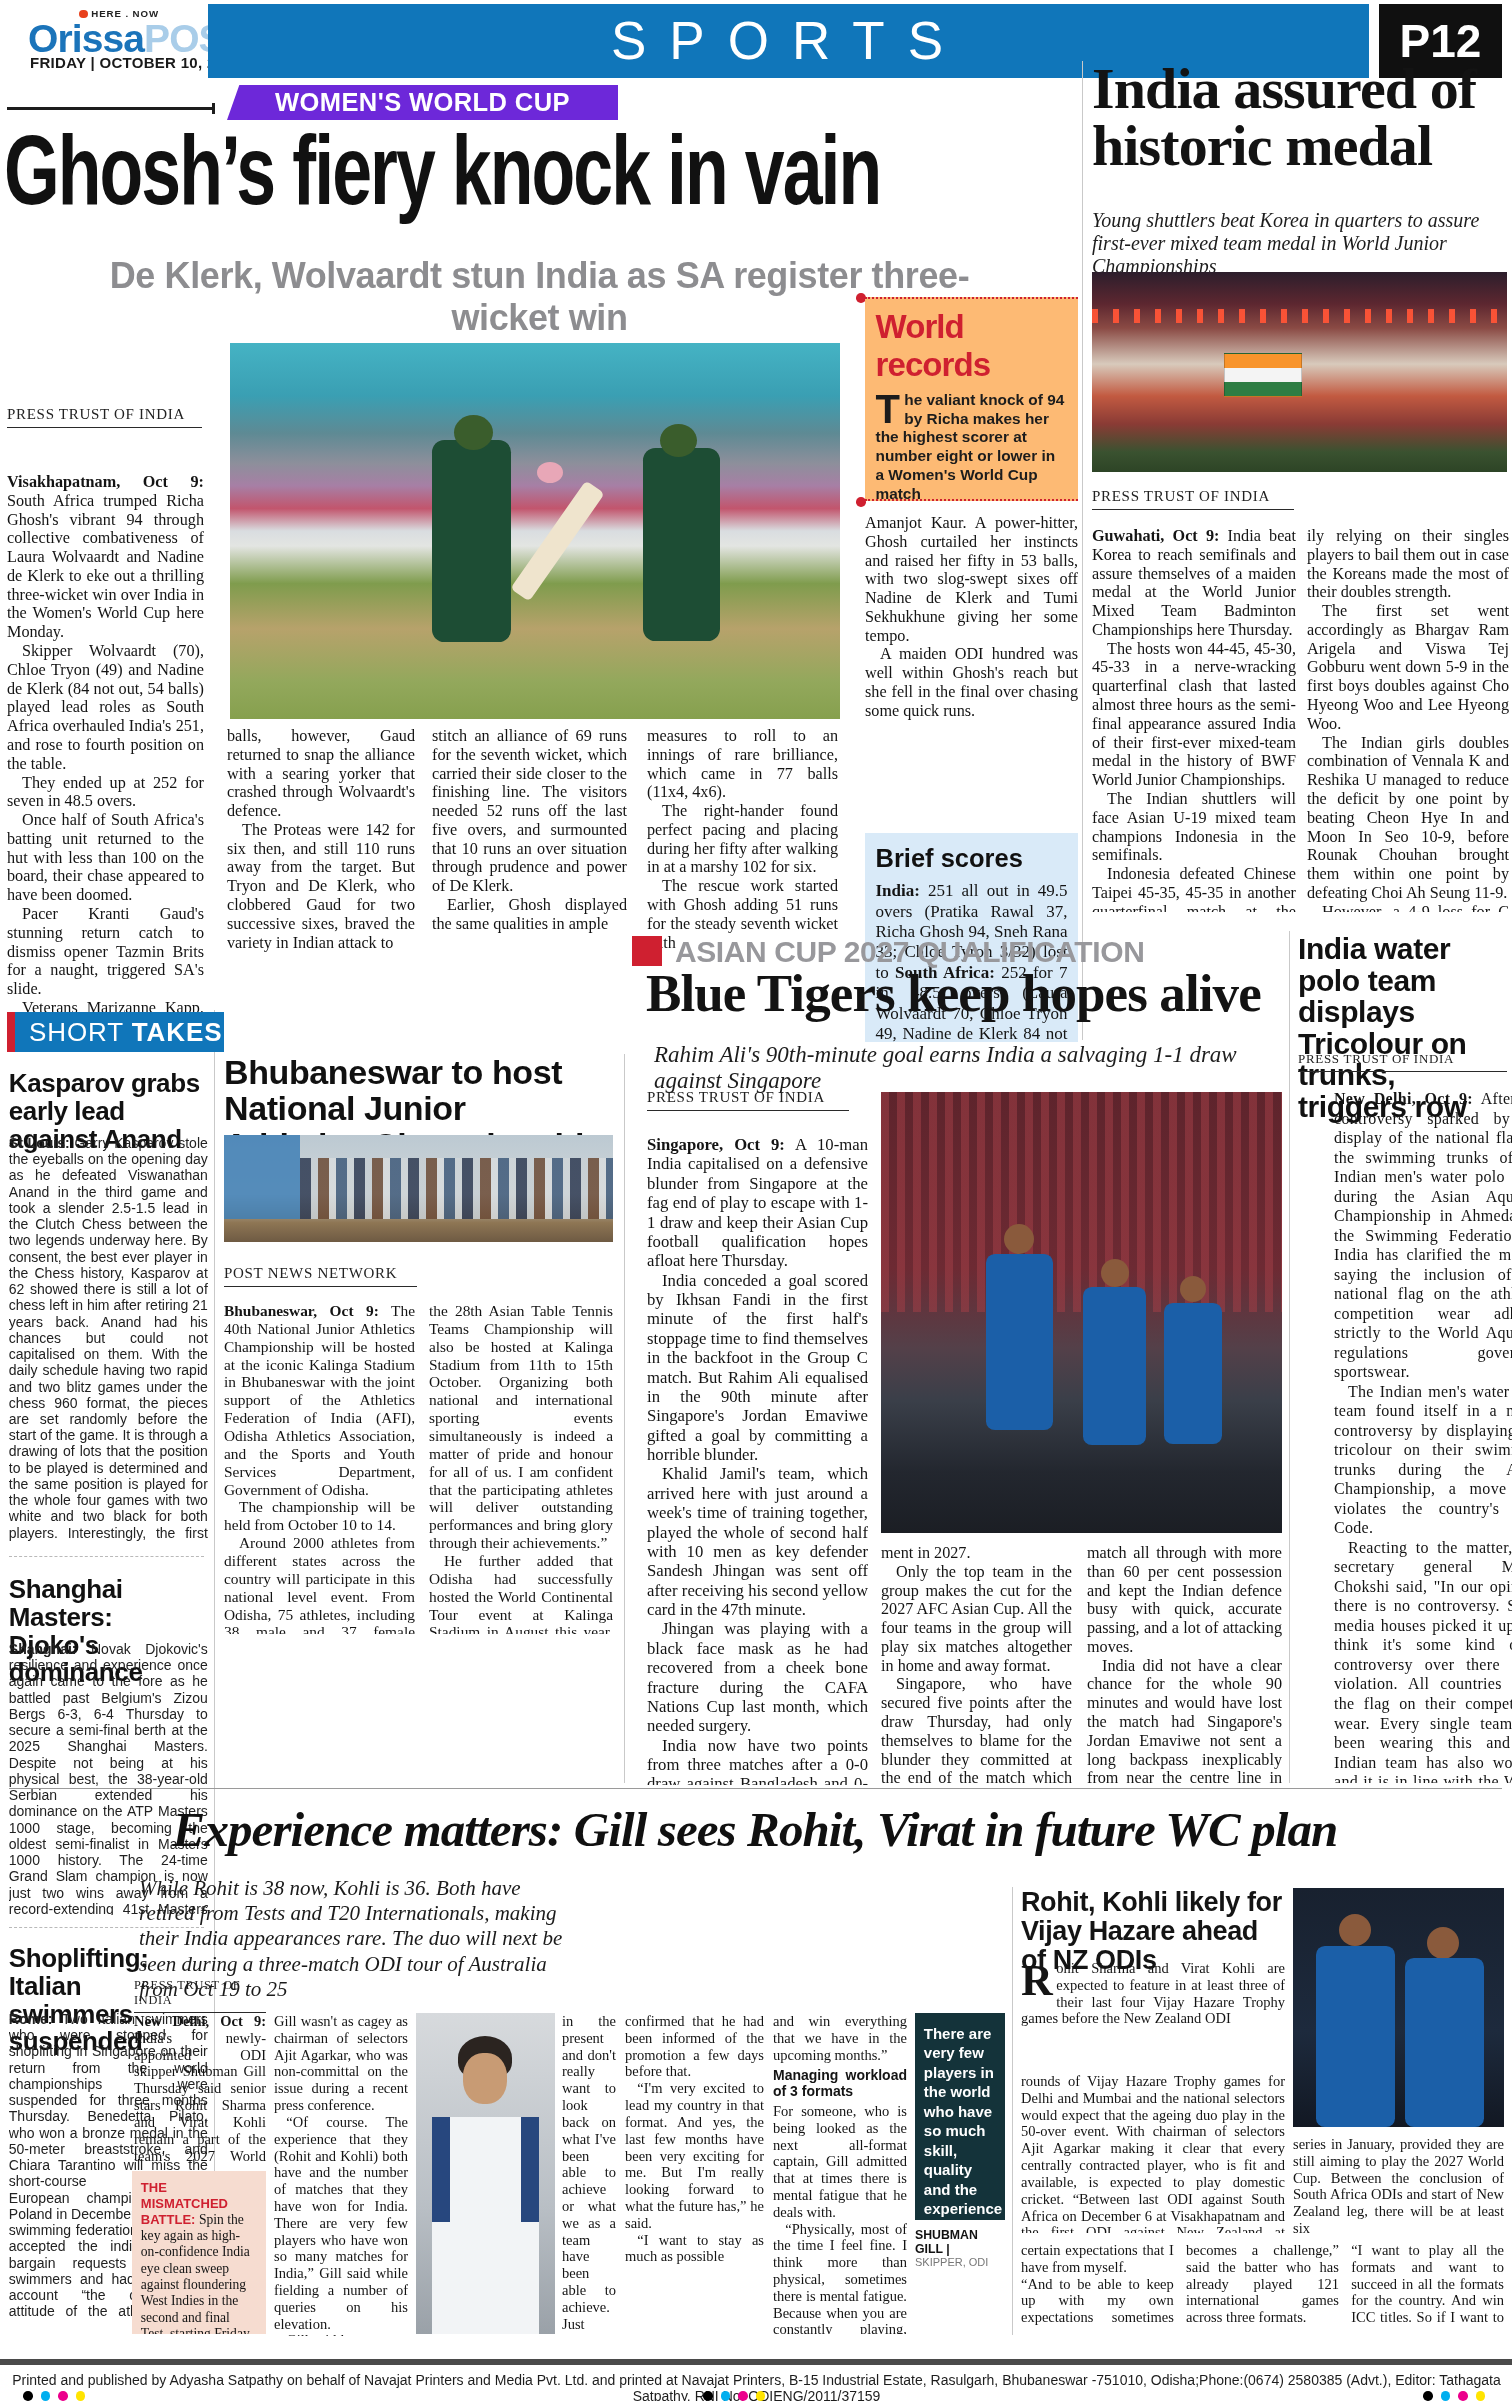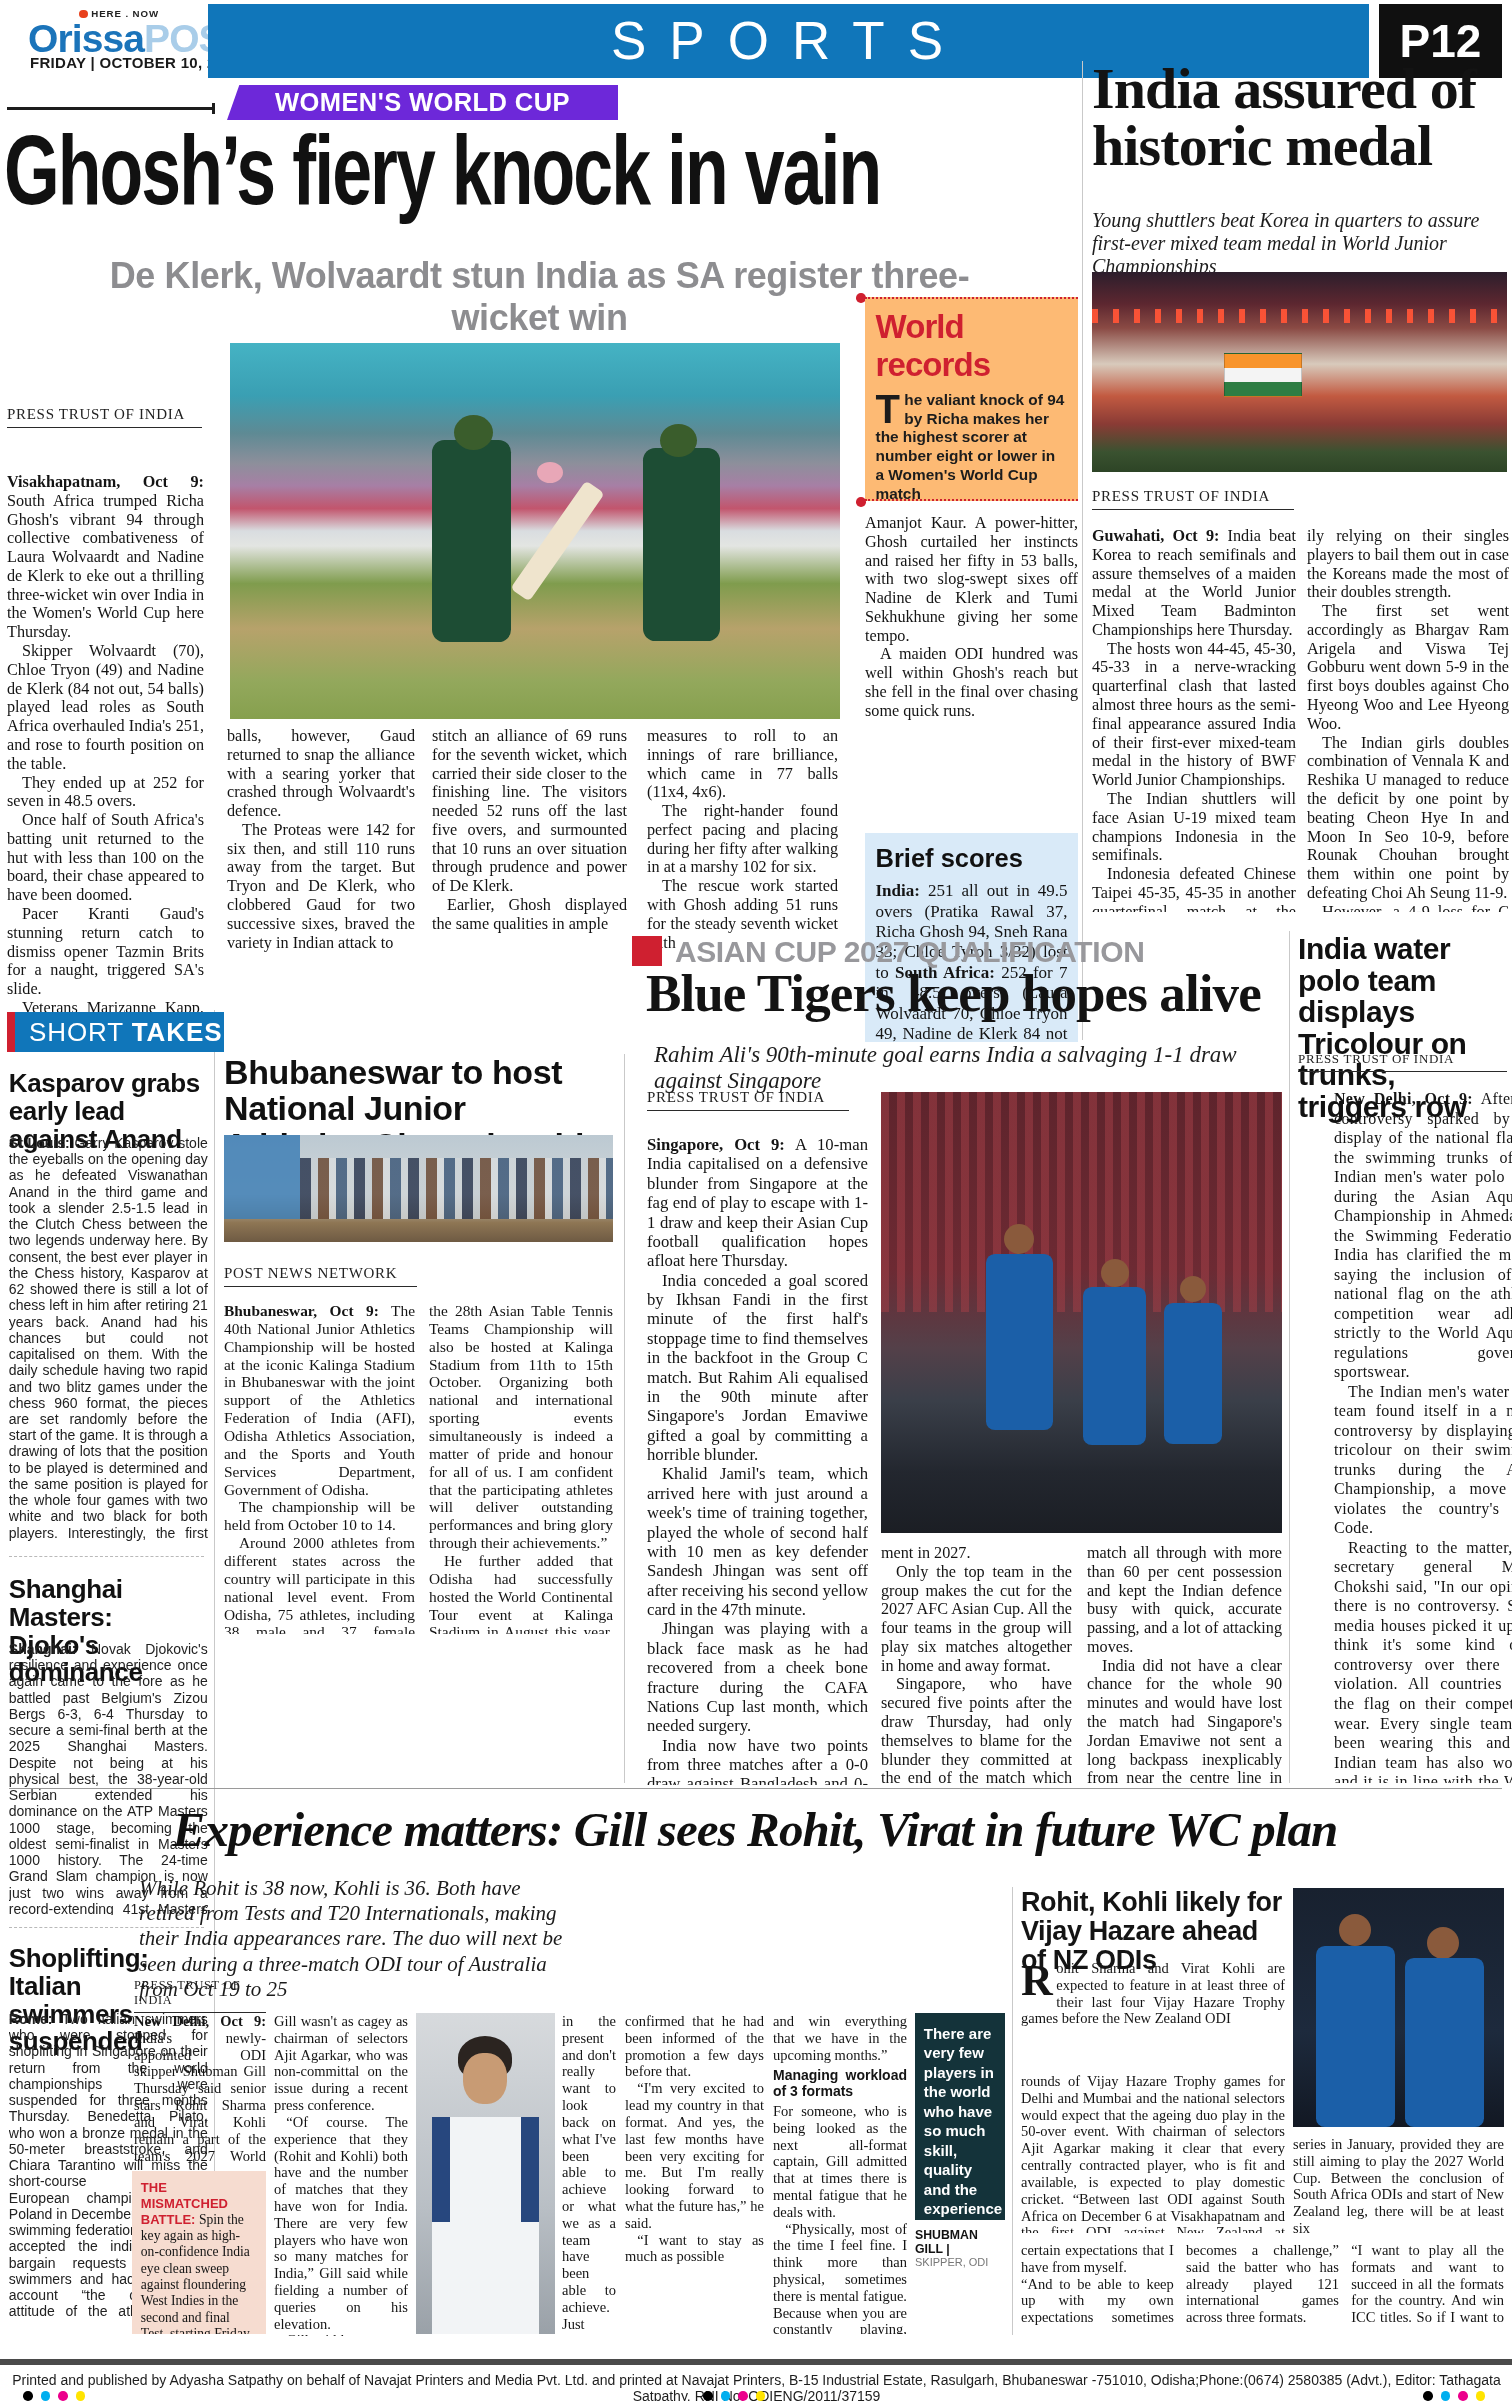--- a/index.html
+++ b/index.html
@@ -130,21 +130,21 @@
 
   <div class="abs lineCap" style="left:7px;top:107px;width:206px;"></div>
   <div class="abs ribbon sans" style="left:227px;top:85px;width:391px;height:35px;">WOMEN'S WORLD CUP</div>
 
   <div class="abs mainHead" style="left:4.4px;top:114px;">Ghosh’s fiery knock in vain</div>
   <div class="abs subHead" style="left:83px;top:255px;width:913px;">De Klerk, Wolvaardt stun India as SA register three-wicket win</div>
 
   <div class="abs byline" style="left:7px;top:406px;width:195px;">PRESS TRUST OF INDIA</div>
 
   <div class="abs col just clip" style="left:7px;top:473px;width:197px;height:571px;">
-    <p class="lead"><b>Visakhapatnam, Oct 9:</b> <span>South Africa trumped Richa Ghosh's vibrant 94 through collective combativeness of Laura Wolvaardt and Nadine de Klerk to eke out a thrilling three-wicket win over India in the Women's World Cup here Thursday.</span></p>
+    <p class="lead"><b>Visakhapatnam, Oct 9:</b> <span>South Africa trumped Richa Ghosh's vibrant 94 through collective combativeness of Laura Wolvaardt and Nadine de Klerk to eke out a thrilling three-wicket win over India in the Women's World Cup here Monday.</span></p>
     <p>Skipper Wolvaardt (70), Chloe Tryon (49) and Nadine de Klerk (84 not out, 54 balls) played lead roles as South Africa overhauled India's 251, and rose to fourth position on the table.</p>
     <p>They ended up at 252 for seven in 48.5 overs.</p>
     <p>Once half of South Africa's batting unit returned to the hut with less than 100 on the board, their chase appeared to have been doomed.</p>
     <p>Pacer Kranti Gaud's stunning return catch to dismiss opener Tazmin Brits for a naught, triggered SA's slide.</p>
     <p>Veterans Marizanne Kapp, Sune Luus, Anneke Bosch and Sinalo Jafta did not last long in the middle, as South Africa slid to 81 for five.</p>
 
   </div>
 
   <div class="abs photo crk" style="left:230px;top:343px;width:610px;height:376px;">
     <div class="abs crkP1" style="left:202px;top:97px;width:79px;height:202px;"></div>

